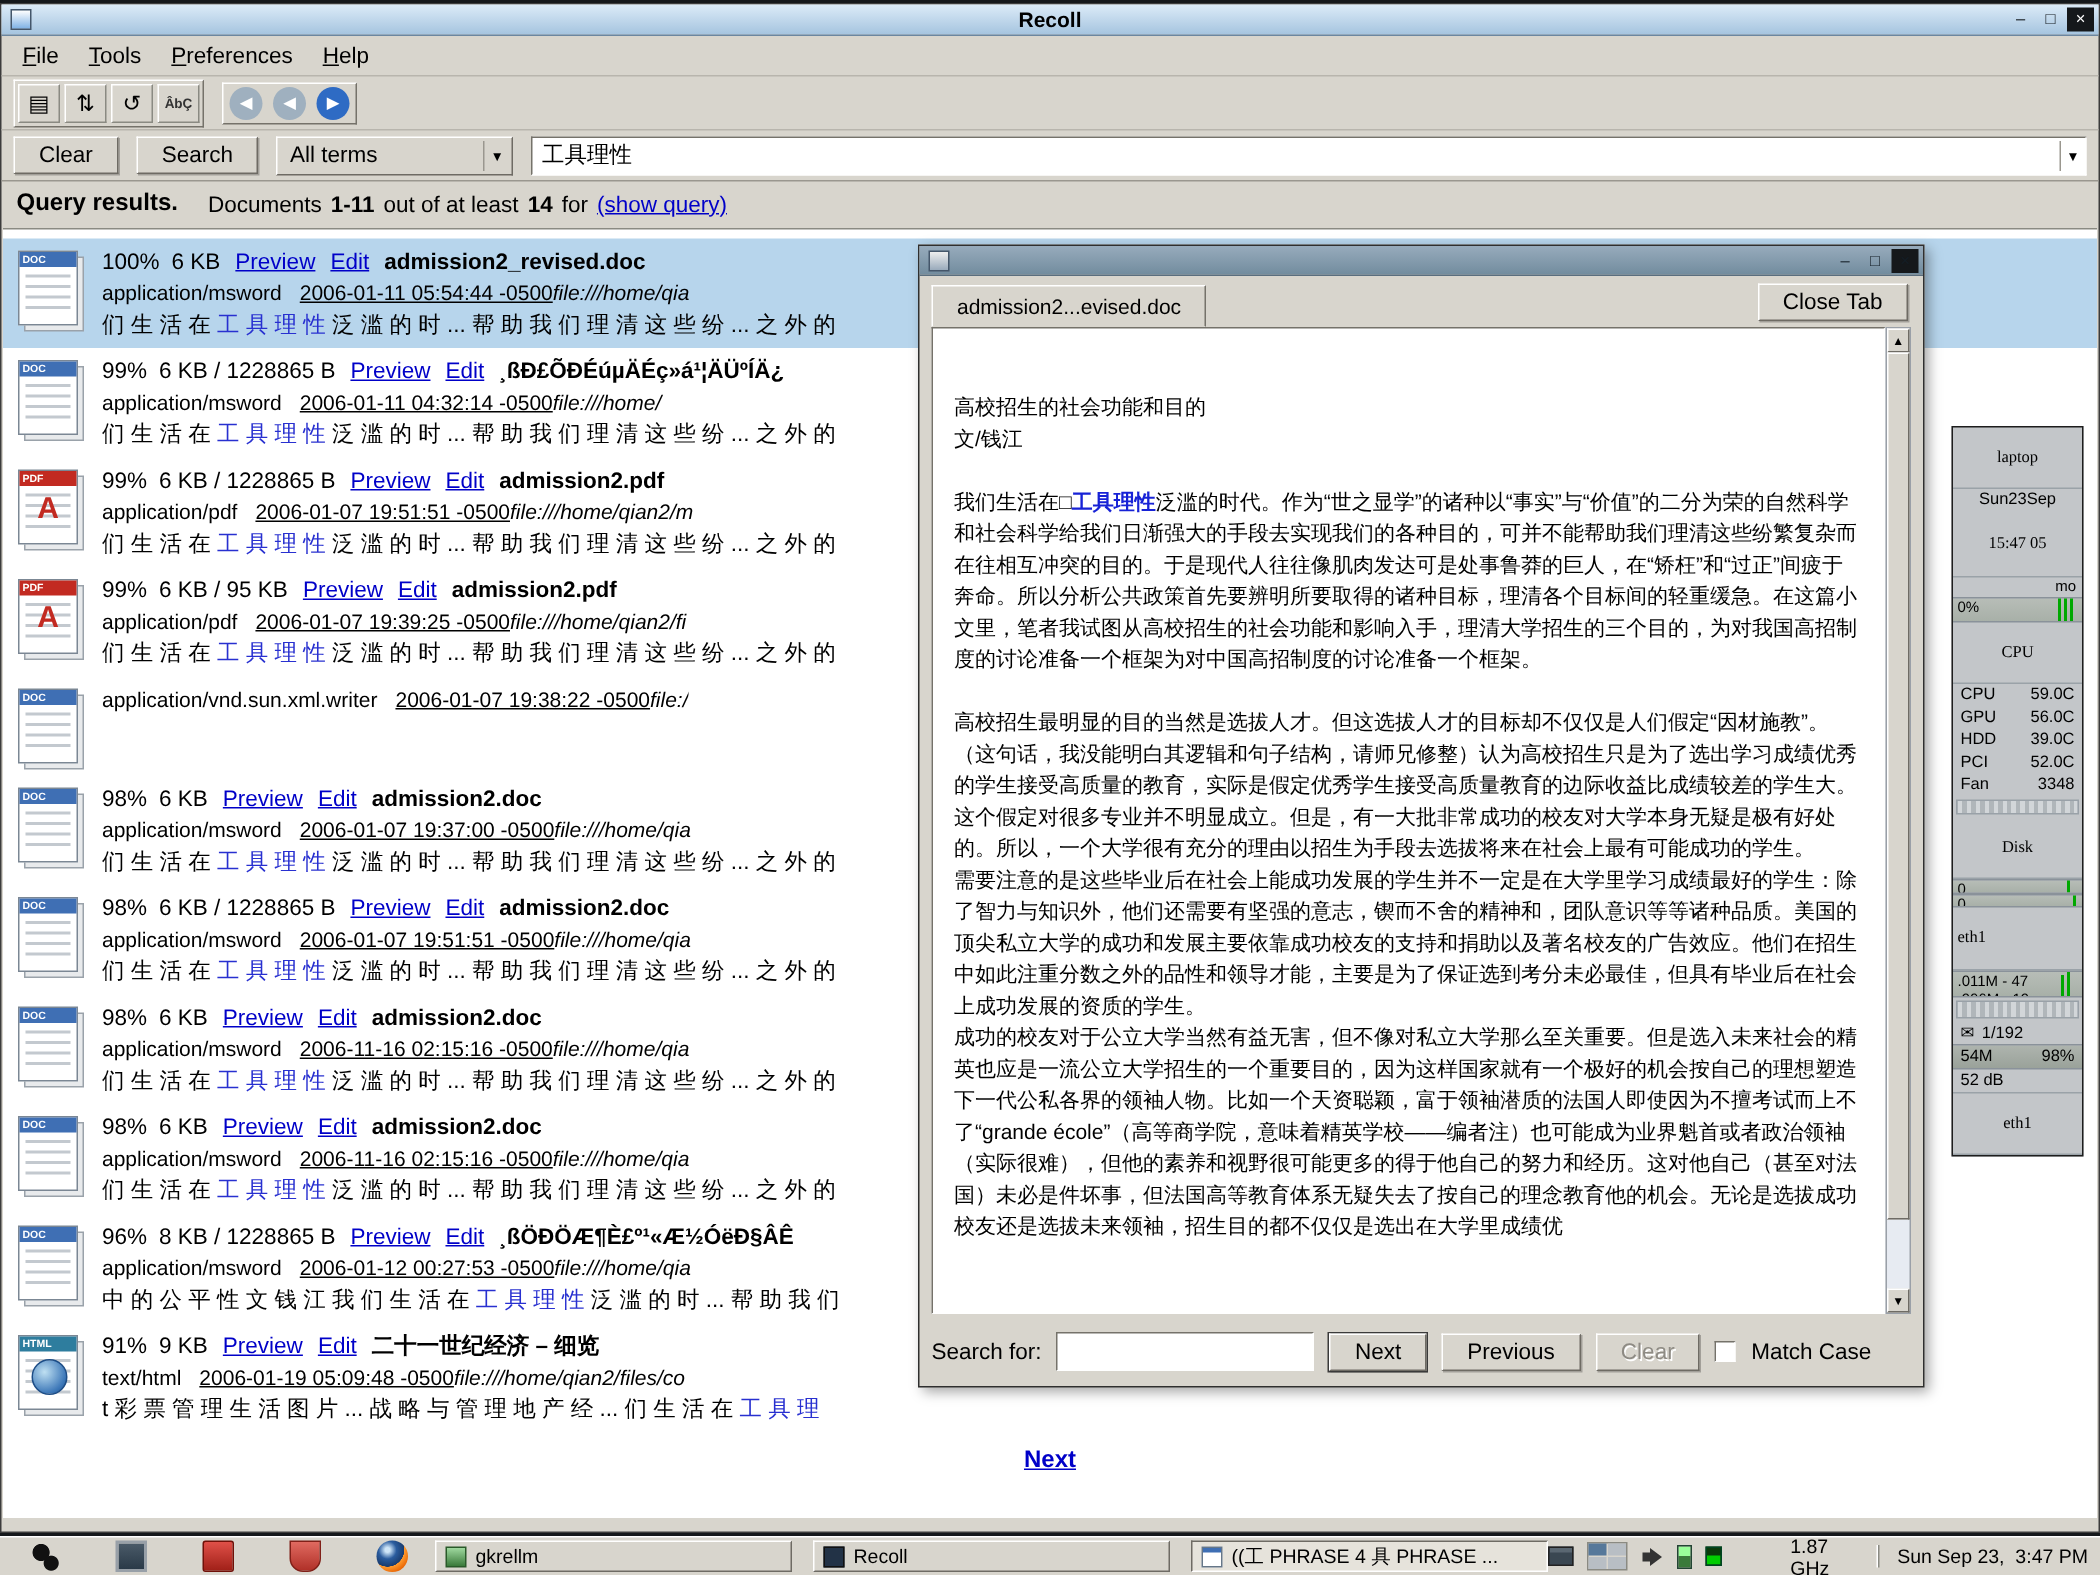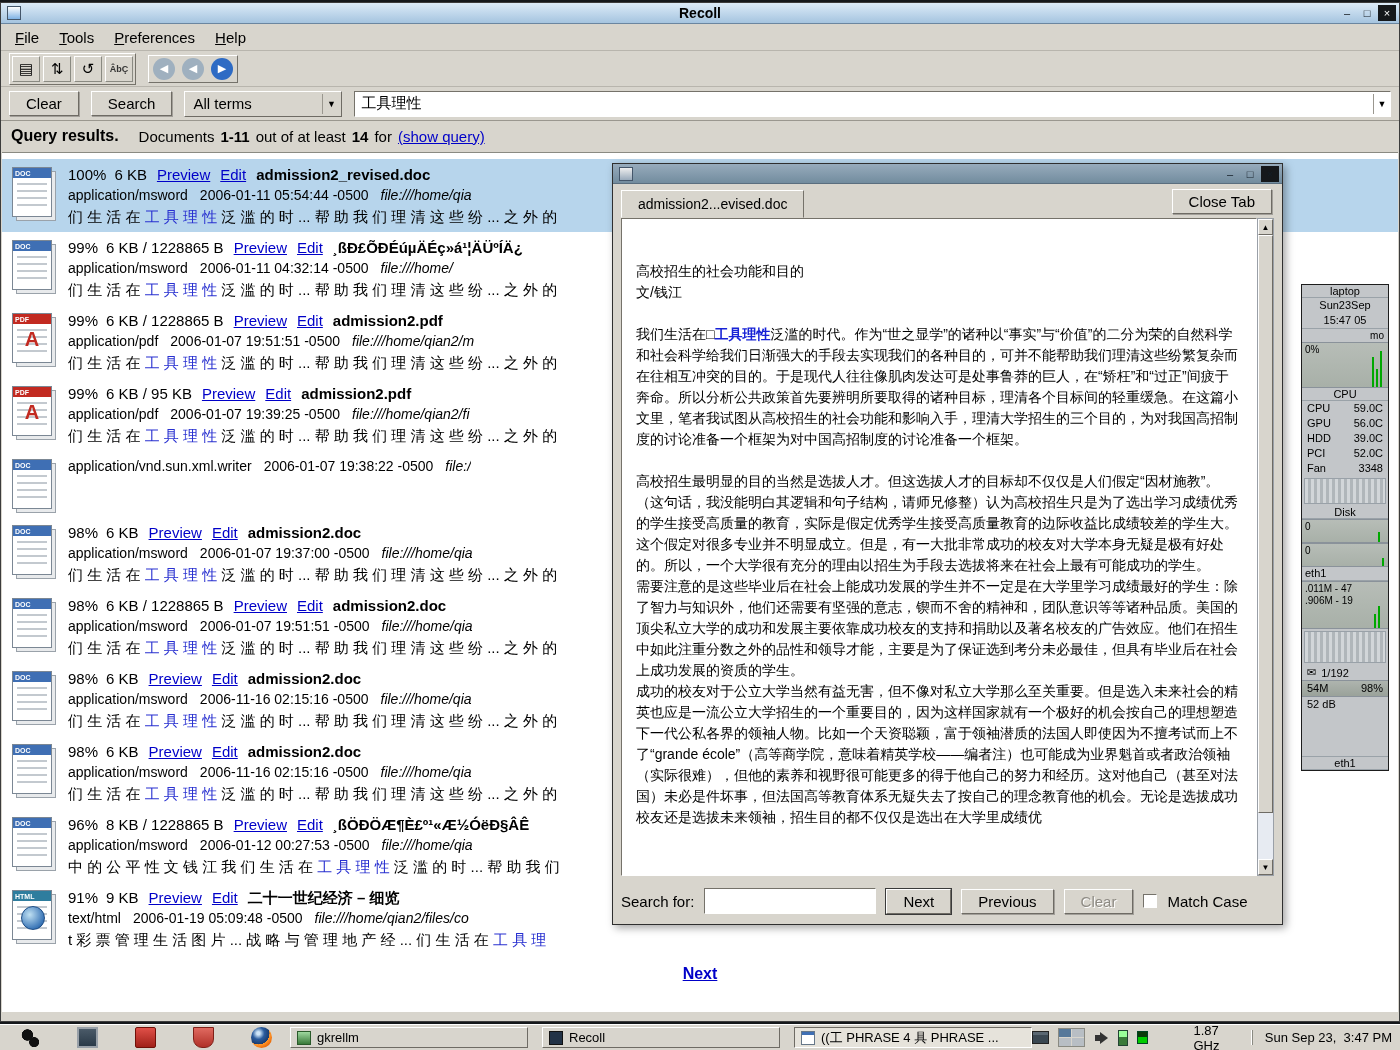--- a/index.html
+++ b/index.html
@@ -63,21 +63,21 @@
   .result-row.selected{background:var(--selected-result-bg);}
   .result-icon{width:58px;flex:none;padding-top:2px;}
   .result-body{min-width:0;}
   .rline{height:21px;line-height:21px;white-space:nowrap;font-size:14px;overflow:hidden;}
   .rline1{font-size:15px;}
   .r-pct{margin-right:8px;}
   .r-size{margin-right:10px;}
   .r-link{color:var(--link);text-decoration:underline;margin-right:10px;cursor:pointer;}
   .r-title{font-weight:bold;}
   .r-mime{margin-right:12px;}
-  .r-date{margin-right:12px;}
+  .r-date{text-decoration:underline;}
   .r-url{font-style:italic;}
   .rline3{font-size:15px;}
   .r-hl{color:var(--highlight-term);}
   .next-link-wrap{text-align:center;margin-top:10px;font-size:16px;font-weight:bold;}
 
   
   .file-icon{width:46px;height:54px;position:relative;}
   .fi-page{position:absolute;left:2px;top:1px;width:40px;height:50px;background:#fff;
            border:1px solid #7b8794;box-shadow:4px 4px 0 -1px #e8eaec,4px 4px 0 0 #9aa2aa;}
   .fi-band{height:10px;font-size:7px;font-weight:bold;color:#fff;display:flex;align-items:center;padding-left:2px;}
@@ -121,21 +121,21 @@
              align-items:center;gap:10px;font-size:15px;}
   .find-input{width:172px;height:26px;background:#fff;border:1px solid;
               border-color:#75726a #fff #fff #75726a;font-size:15px;font-family:inherit;
               padding:0 6px;outline:none;}
   .checkbox{width:14px;height:14px;background:#fff;border:1px solid;
             border-color:#75726a #fff #fff #75726a;cursor:pointer;flex:none;}
 
   
   #gkrellm{position:absolute;left:1301px;top:284px;width:88px;height:487px;background:#c3c6c9;
            border:1px solid #1d1d1d;z-index:20;font-size:11px;display:flex;flex-direction:column;}
-  .gk-sec{border-bottom:1px solid #9aa2a8;padding:0 3px;}
+  .gk-sec{border-bottom:1px solid #9aa2a8;padding:14px 3px;font-family:Liberation Serif, serif;}
   .gk-center{text-align:center;}
   .gk-right{text-align:right;padding-right:4px;}
   .gk-chart{position:relative;background:linear-gradient(#b7bdb7,#a8b0a8);border-top:1px solid #8a929a;
             border-bottom:1px solid #8a929a;overflow:hidden;}
   .gk-spike{position:absolute;bottom:0;width:2px;background:var(--graph-green);}
   .gk-overlay{position:absolute;left:3px;top:1px;font-size:10px;}
   .gk-overlay2{position:absolute;left:3px;top:13px;font-size:10px;}
   .gk-row{display:flex;justify-content:space-between;padding:0 5px;line-height:15px;}
   .gk-krell{height:26px;margin:2px;border:1px solid #99a1a8;
             background:repeating-linear-gradient(90deg,#d2d6d9 0 3px,#b0b6ba 3px 6px);cursor:pointer;}

